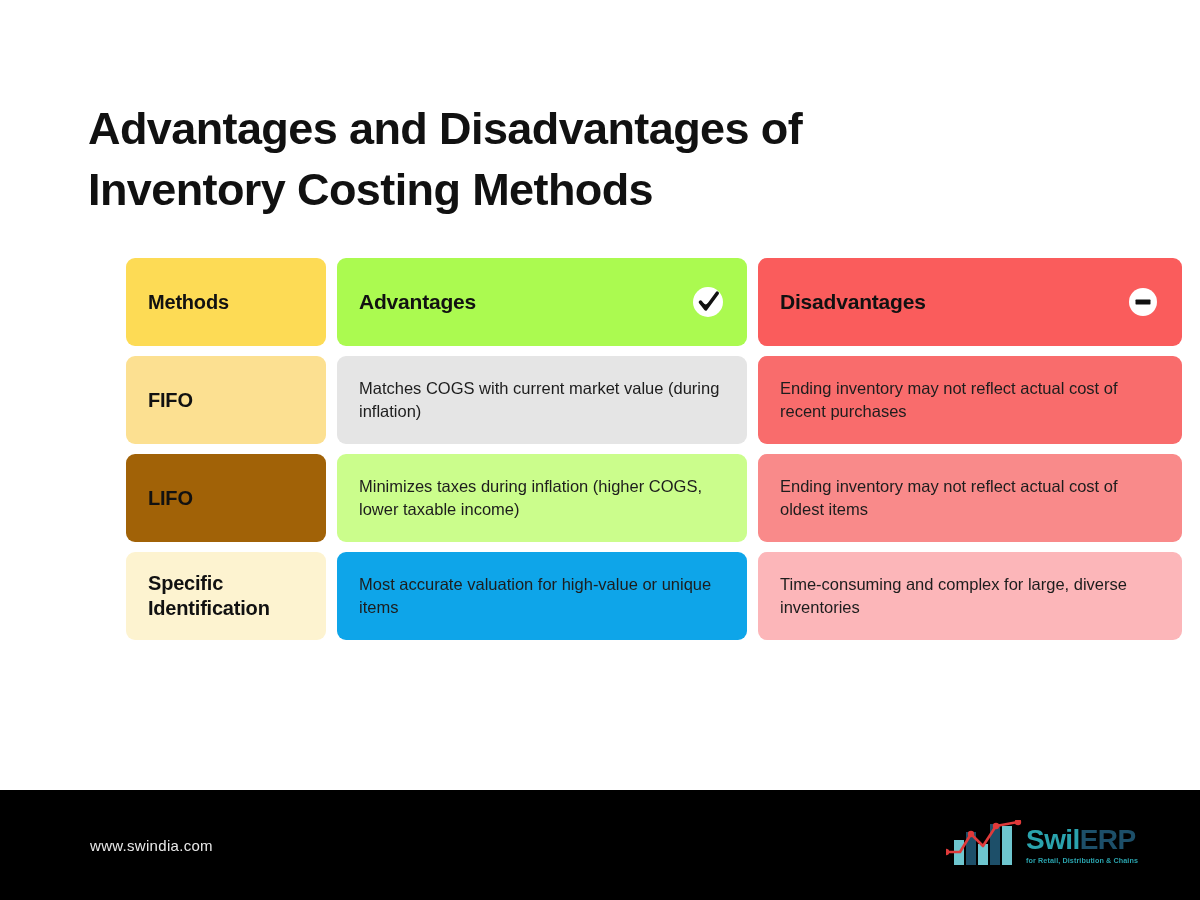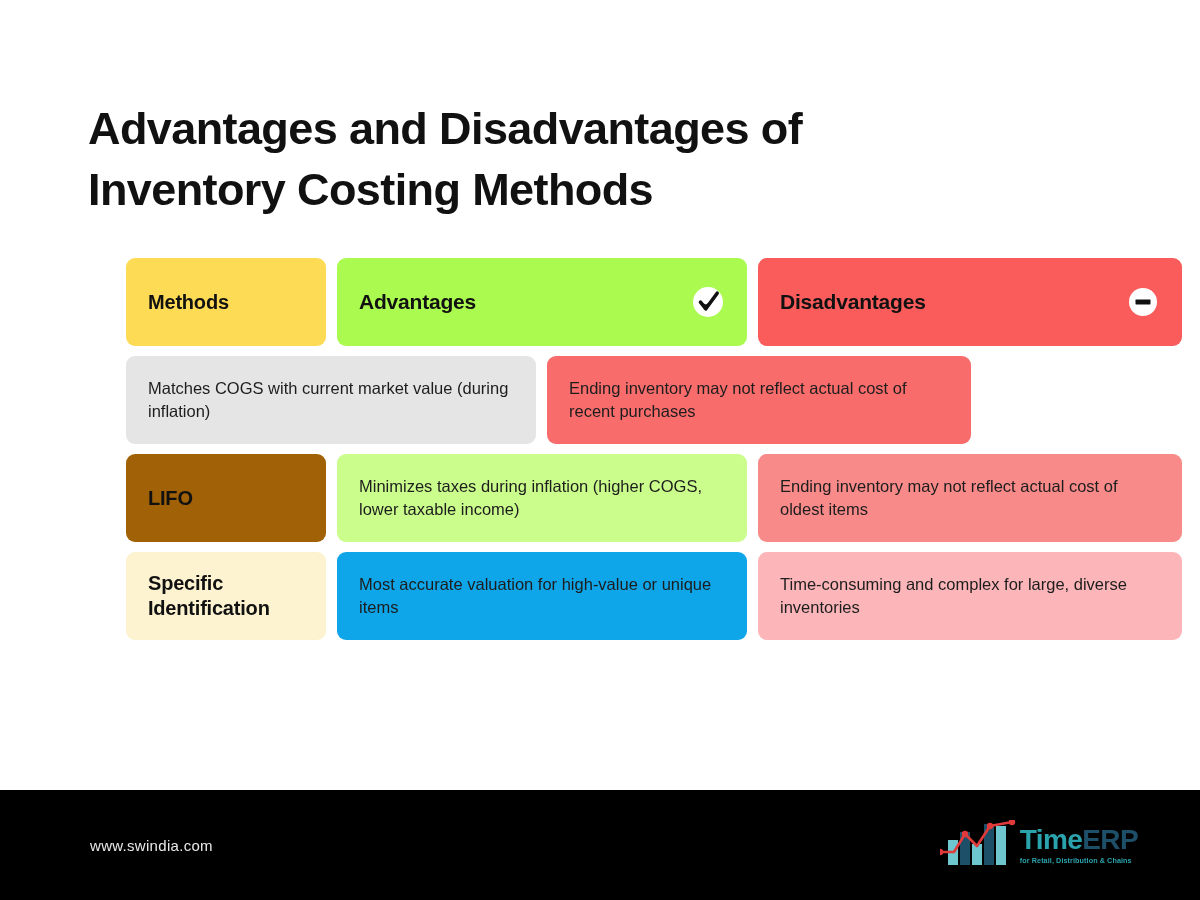--- a/index.html
+++ b/index.html
@@ -180,20 +180,23 @@
         <span class="head-icon">
           <svg width="34" height="34" viewBox="0 0 34 34">
             <circle cx="17" cy="17" r="14" fill="#ffffff"></circle>
             <rect x="9.5" y="14.6" width="15" height="4.8" rx="0.6" fill="#111111"></rect>
           </svg>
         </span>
       </div>
     </div>
 
     <div class="row">
+      <div class="cell col-methods" style="background:#FCE091;">
+        <span class="method-name">FIFO</span>
+      </div>
       <div class="cell col-adv" style="background:#e5e5e5;">
         <span class="body-text">Matches COGS with current market value (during inflation)</span>
       </div>
       <div class="cell col-dis" style="background:#F96C6C;">
         <span class="body-text">Ending inventory may not reflect actual cost of recent purchases</span>
       </div>
     </div>
 
     <div class="row">
       <div class="cell col-methods" style="background:#a16207;">
@@ -235,20 +238,20 @@
           <rect x="56" y="6" width="10" height="39" fill="#6ec6cf"></rect>
           <polyline points="0,32 14,32 25,14 37,26 50,6 72,2" fill="none" stroke="#e03a3a" stroke-width="2.6" stroke-linecap="round" stroke-linejoin="round"></polyline>
           <circle cx="0" cy="32" r="3.2" fill="#e03a3a"></circle>
           <circle cx="25" cy="14" r="3.2" fill="#e03a3a"></circle>
           <circle cx="50" cy="6" r="3.2" fill="#e03a3a"></circle>
           <circle cx="72" cy="2" r="3.2" fill="#e03a3a"></circle>
         </svg>
       </span>
       <span class="logo-text-wrap">
         <span>
-          <span class="logo-word logo-swil">Time</span><span class="logo-word logo-erp">ERP</span>
+          <span class="logo-word logo-swil">Swil</span><span class="logo-word logo-erp">ERP</span>
         </span>
         <span class="logo-tag">for Retail, Distribution &amp; Chains</span>
       </span>
     </div>
   </div>
 
 </div>
 
 </body></html>

